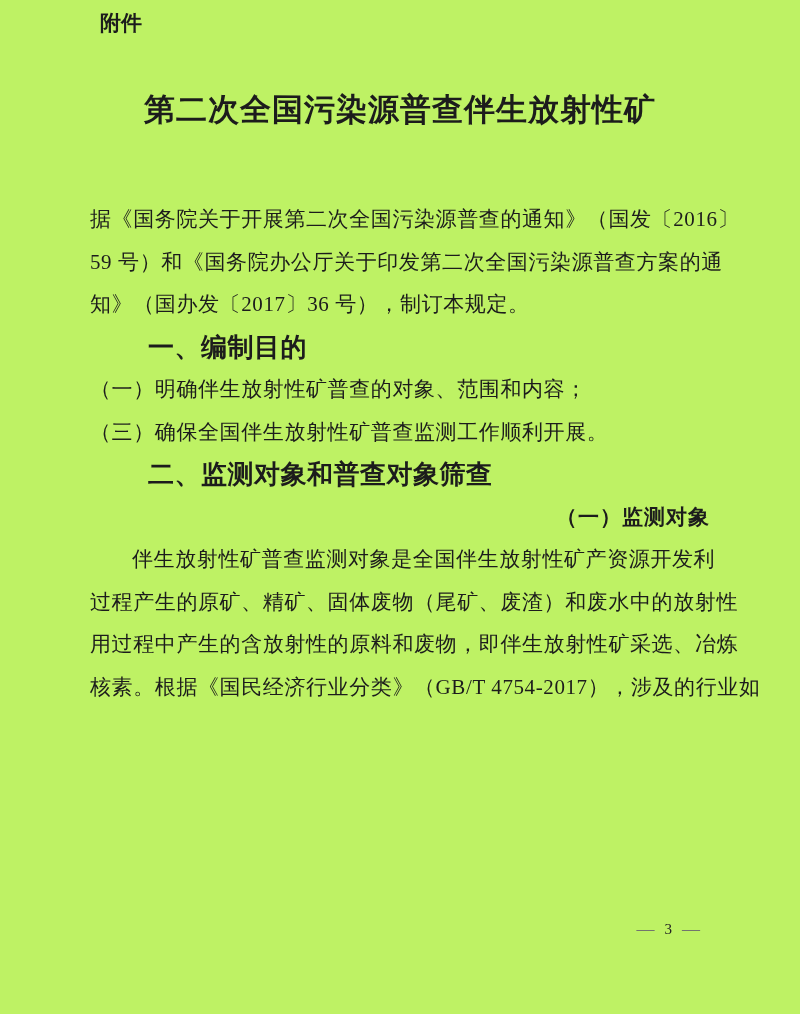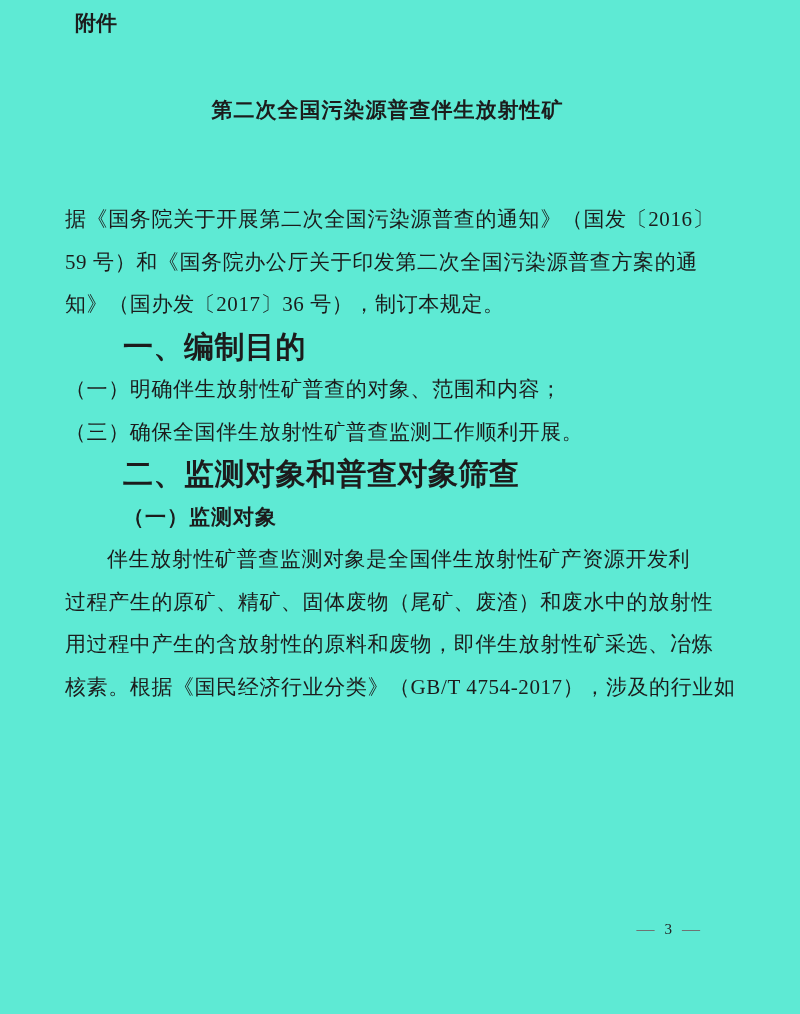--- a/index.html
+++ b/index.html
@@ -4,68 +4,69 @@
 <style>
   html, body {
     margin: 0;
     padding: 0;
     background: #ffffff;
   }
   .page {
     position: relative;
     width: 800px;
     height: 1014px;
-    background: #5eead4;
+    background: #bef264;
     box-sizing: border-box;
-    padding: 8px 90px 0 65px;
+    padding: 8px 90px 0 90px;
     overflow: hidden;
     font-family: "Liberation Serif", "DejaVu Serif", serif;
     color: #1c1c1c;
   }
   .attachment {
     font-family: "Liberation Sans", "DejaVu Sans", sans-serif;
     font-weight: bold;
     font-size: 21px;
     line-height: 30px;
     margin-left: 10px;
   }
   .title-block {
     margin-top: 46px;
     text-align: center;
   }
   .title-line {
     font-weight: bold;
-    font-size: 21px;
+    font-size: 31px;
     line-height: 52px;
     letter-spacing: 1px;
   }
   .content {
     margin-top: 62px;
     font-size: 21px;
     line-height: 42.5px;
     letter-spacing: 0.6px;
   }
   .line {
     white-space: nowrap;
   }
   .indent-2em {
     text-indent: 42px;
   }
   .heading-num {
     font-family: "Liberation Sans", "DejaVu Sans", sans-serif;
     font-weight: bold;
-    font-size: 30px;
+    font-size: 26px;
     text-indent: 58px;
     letter-spacing: 0.5px;
   }
   .heading-sub {
     font-weight: bold;
     font-size: 21px;
     text-indent: 58px;
     letter-spacing: 1px;
+    text-align: right;
   }
   .footer {
     position: absolute;
     top: 918px;
     right: 100px;
     font-size: 15px;
     line-height: 22px;
     white-space: nowrap;
   }
   .footer .dash {

